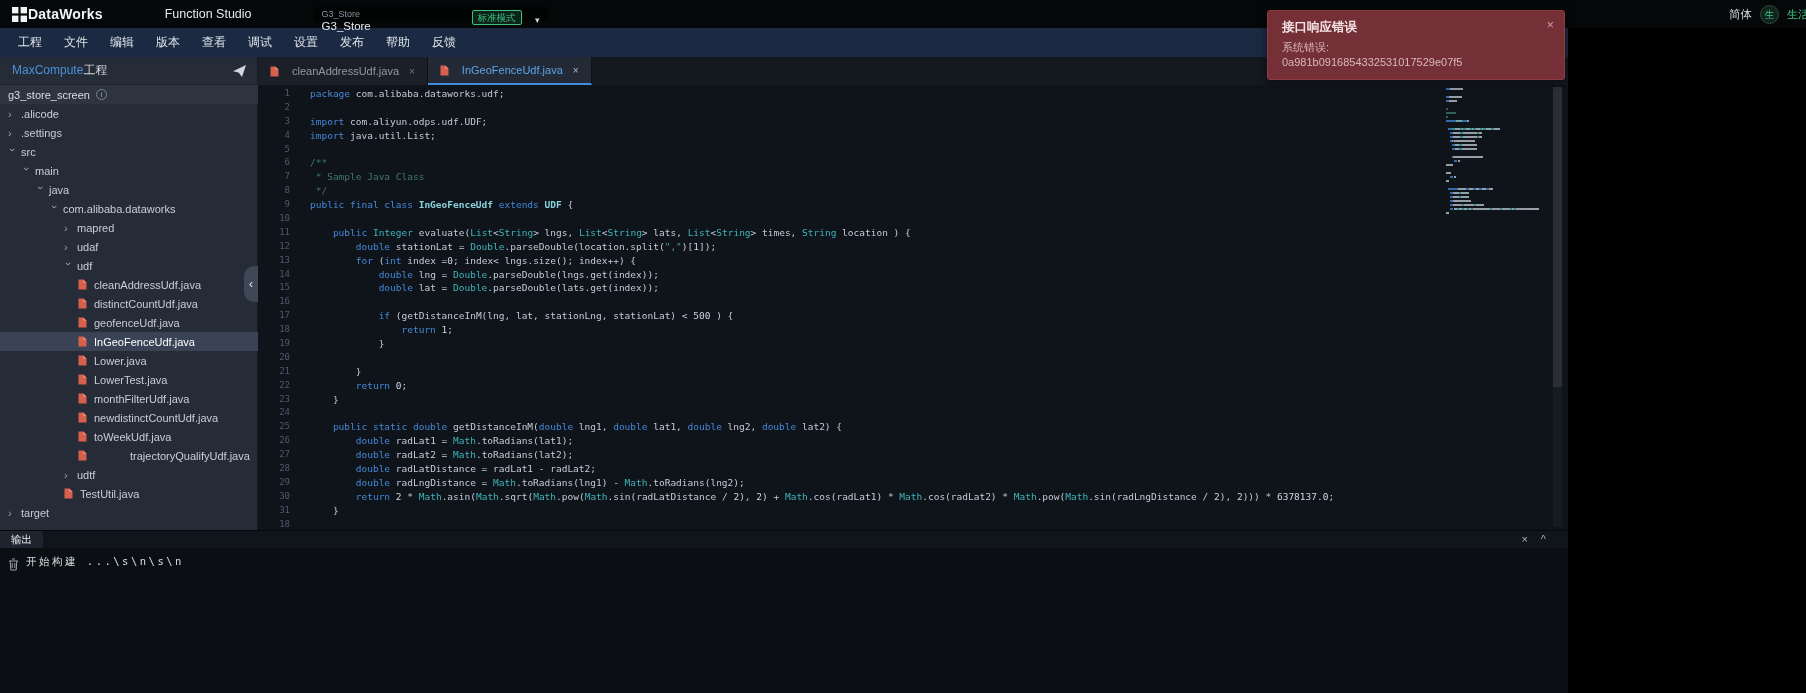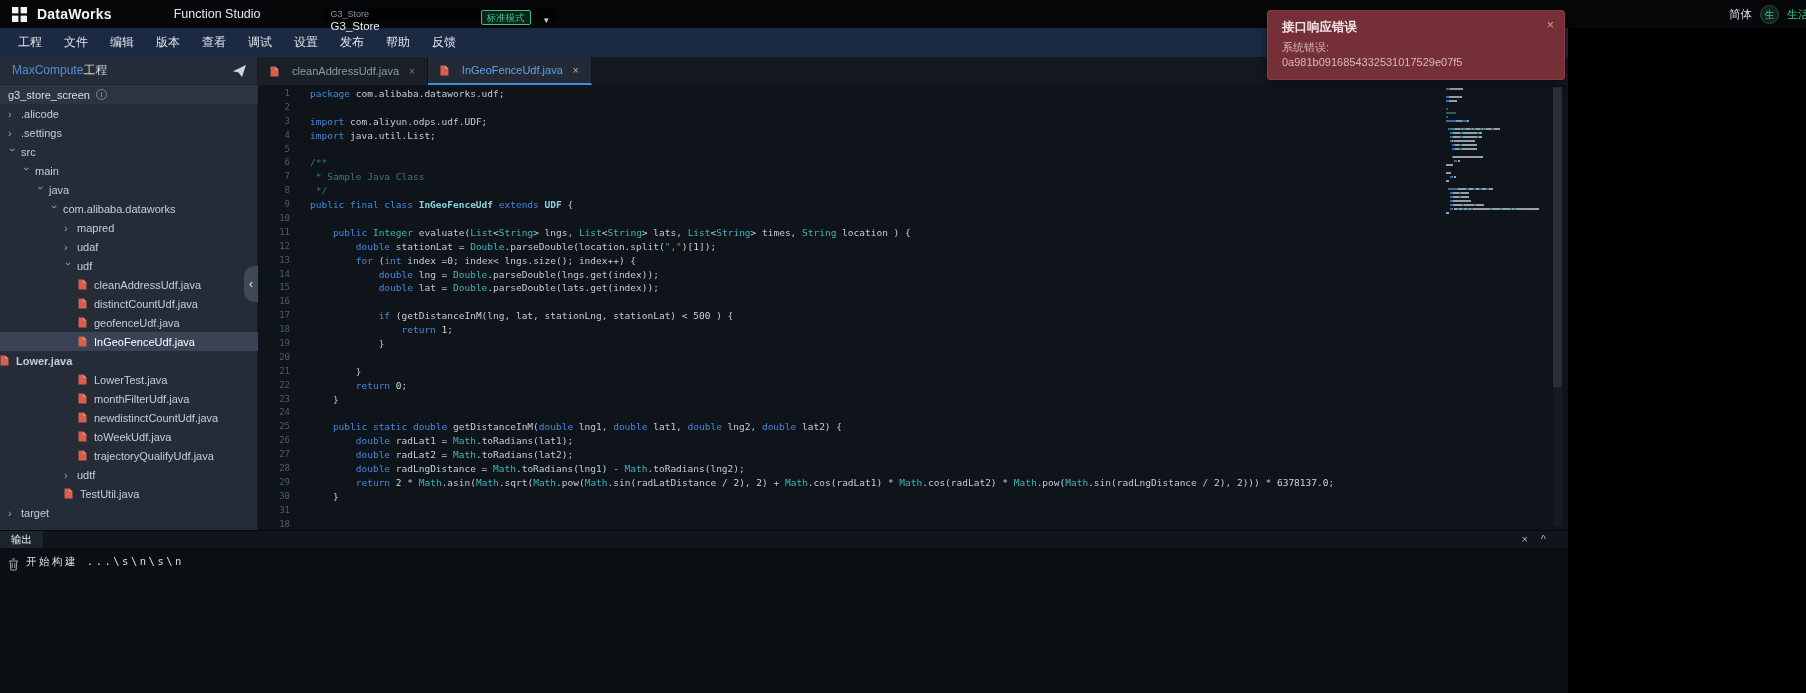--- a/index.html
+++ b/index.html
@@ -2,21 +2,21 @@
 <html><head>
 <meta charset="utf-8">
 <style>
   html,body{margin:0;padding:0;width:1806px;height:693px;overflow:hidden;background:#000;
     font-family:"Liberation Sans","DejaVu Sans",sans-serif;position:relative;}
   *{box-sizing:border-box;}
 
   
   .topbar{position:absolute;left:0;top:0;width:1806px;height:28px;background:#060708;
     display:flex;align-items:center;z-index:5;}
-  .logo-wrap{display:flex;align-items:center;margin-left:12px;gap:10px;}
+  .logo-wrap{display:flex;align-items:center;margin-left:12px;gap:1px;}
   .logo-text{color:#f2f4f6;font-weight:bold;font-size:14px;letter-spacing:.2px;}
   .app-name{color:#e4e8ec;font-size:12.5px;margin-left:62px;}
   .project-select{position:relative;margin-left:62px;width:234px;height:14px;background:#020303;
     padding:2px 8px;cursor:pointer;}
   .proj-small{display:block;font-size:9px;color:#8a93a0;line-height:11px;}
   .proj-main{display:block;font-size:11.5px;color:#e8ebef;line-height:13px;}
   .mode-badge{position:absolute;right:26px;top:3px;font-size:9.5px;color:#3ac183;
     border:1px solid #3ac183;background:rgba(62,199,134,.16);padding:0 5px;border-radius:2px;line-height:13px;}
   .proj-caret{position:absolute;right:8px;top:8px;color:#cfd4da;font-size:9px;}
   .topbar-right{position:absolute;right:-14px;top:0;height:28px;display:flex;align-items:center;gap:8px;}
@@ -229,21 +229,21 @@
       </div>
       <div class="tree-row sel" style="padding-left: 78px;">
         <span class="jicon">
           <svg width="9" height="11" viewBox="0 0 9 11">
             <path d="M0.5 0.5 h4.8 l3.2 3.2 v6.8 h-8 z" fill="#d75f4d"></path>
             <path d="M5.3 0.5 l3.2 3.2 h-3.2 z" fill="#f0907e"></path>
           </svg>
         </span>
         <span>InGeoFenceUdf.java</span>
       </div>
-      <div class="tree-row" style=" font-weight: bold;">
+      <div class="tree-row" style="padding-left: 78px;">
         <span class="jicon">
           <svg width="9" height="11" viewBox="0 0 9 11">
             <path d="M0.5 0.5 h4.8 l3.2 3.2 v6.8 h-8 z" fill="#d75f4d"></path>
             <path d="M5.3 0.5 l3.2 3.2 h-3.2 z" fill="#f0907e"></path>
           </svg>
         </span>
         <span>Lower.java</span>
       </div>
       <div class="tree-row" style="padding-left: 78px;">
         <span class="jicon">
@@ -274,21 +274,21 @@
       </div>
       <div class="tree-row" style="padding-left: 78px;">
         <span class="jicon">
           <svg width="9" height="11" viewBox="0 0 9 11">
             <path d="M0.5 0.5 h4.8 l3.2 3.2 v6.8 h-8 z" fill="#d75f4d"></path>
             <path d="M5.3 0.5 l3.2 3.2 h-3.2 z" fill="#f0907e"></path>
           </svg>
         </span>
         <span>toWeekUdf.java</span>
       </div>
-      <div class="tree-row" style="padding-left: 78px;">
+      <div class="tree-row" style="padding-left: 78px; gap: 36px;">
         <span class="jicon">
           <svg width="9" height="11" viewBox="0 0 9 11">
             <path d="M0.5 0.5 h4.8 l3.2 3.2 v6.8 h-8 z" fill="#d75f4d"></path>
             <path d="M5.3 0.5 l3.2 3.2 h-3.2 z" fill="#f0907e"></path>
           </svg>
         </span>
         <span>trajectoryQualifyUdf.java</span>
       </div>
       <div class="tree-row" style="padding-left: 64px;">
         <span class="chev">›</span>
@@ -390,20 +390,21 @@
       <div class="cl"><span class="tok-p">                </span><span class="tok-k">return</span><span class="tok-p"> </span><span class="tok-n">1</span><span class="tok-p">;</span></div>
       <div class="cl"><span class="tok-p">            }</span></div>
       <div class="cl">&nbsp;</div>
       <div class="cl"><span class="tok-p">        }</span></div>
       <div class="cl"><span class="tok-p">        </span><span class="tok-k">return</span><span class="tok-p"> </span><span class="tok-n">0</span><span class="tok-p">;</span></div>
       <div class="cl"><span class="tok-p">    }</span></div>
       <div class="cl">&nbsp;</div>
       <div class="cl"><span class="tok-p">    </span><span class="tok-k">public static double</span><span class="tok-p"> getDistanceInM(</span><span class="tok-k">double</span><span class="tok-p"> lng1, </span><span class="tok-k">double</span><span class="tok-p"> lat1, </span><span class="tok-k">double</span><span class="tok-p"> lng2, </span><span class="tok-k">double</span><span class="tok-p"> lat2) {</span></div>
       <div class="cl"><span class="tok-p">        </span><span class="tok-k">double</span><span class="tok-p"> radLat1 = </span><span class="tok-t">Math</span><span class="tok-p">.toRadians(lat1);</span></div>
       <div class="cl"><span class="tok-p">        </span><span class="tok-k">double</span><span class="tok-p"> radLat2 = </span><span class="tok-t">Math</span><span class="tok-p">.toRadians(lat2);</span></div>
+      <div class="cl"><span class="tok-p">        </span><span class="tok-k">double</span><span class="tok-p"> radLatDistance = radLat1 - radLat2;</span></div>
       <div class="cl"><span class="tok-p">        </span><span class="tok-k">double</span><span class="tok-p"> radLngDistance = </span><span class="tok-t">Math</span><span class="tok-p">.toRadians(lng1) - </span><span class="tok-t">Math</span><span class="tok-p">.toRadians(lng2);</span></div>
       <div class="cl"><span class="tok-p">        </span><span class="tok-k">return</span><span class="tok-p"> </span><span class="tok-n">2</span><span class="tok-p"> * </span><span class="tok-t">Math</span><span class="tok-p">.asin(</span><span class="tok-t">Math</span><span class="tok-p">.sqrt(</span><span class="tok-t">Math</span><span class="tok-p">.pow(</span><span class="tok-t">Math</span><span class="tok-p">.sin(radLatDistance / </span><span class="tok-n">2</span><span class="tok-p">), </span><span class="tok-n">2</span><span class="tok-p">) + </span><span class="tok-t">Math</span><span class="tok-p">.cos(radLat1) * </span><span class="tok-t">Math</span><span class="tok-p">.cos(radLat2) * </span><span class="tok-t">Math</span><span class="tok-p">.pow(</span><span class="tok-t">Math</span><span class="tok-p">.sin(radLngDistance / </span><span class="tok-n">2</span><span class="tok-p">), </span><span class="tok-n">2</span><span class="tok-p">))) * </span><span class="tok-n">6378137.0</span><span class="tok-p">;</span></div>
       <div class="cl"><span class="tok-p">    }</span></div>
     </div>
   <div class="minimap">
       <div class="mm-line"><span class="mm tok-k" style="width: 3.5px;"></span><span class="mm tok-p" style="width: 13.5px;"></span></div>
       <div class="mm-line"></div>
       <div class="mm-line"><span class="mm tok-k" style="width: 3px;"></span><span class="mm tok-p" style="width: 12.5px;"></span></div>
       <div class="mm-line"><span class="mm tok-k" style="width: 3px;"></span><span class="mm tok-p" style="width: 8px;"></span></div>
       <div class="mm-line"></div>

